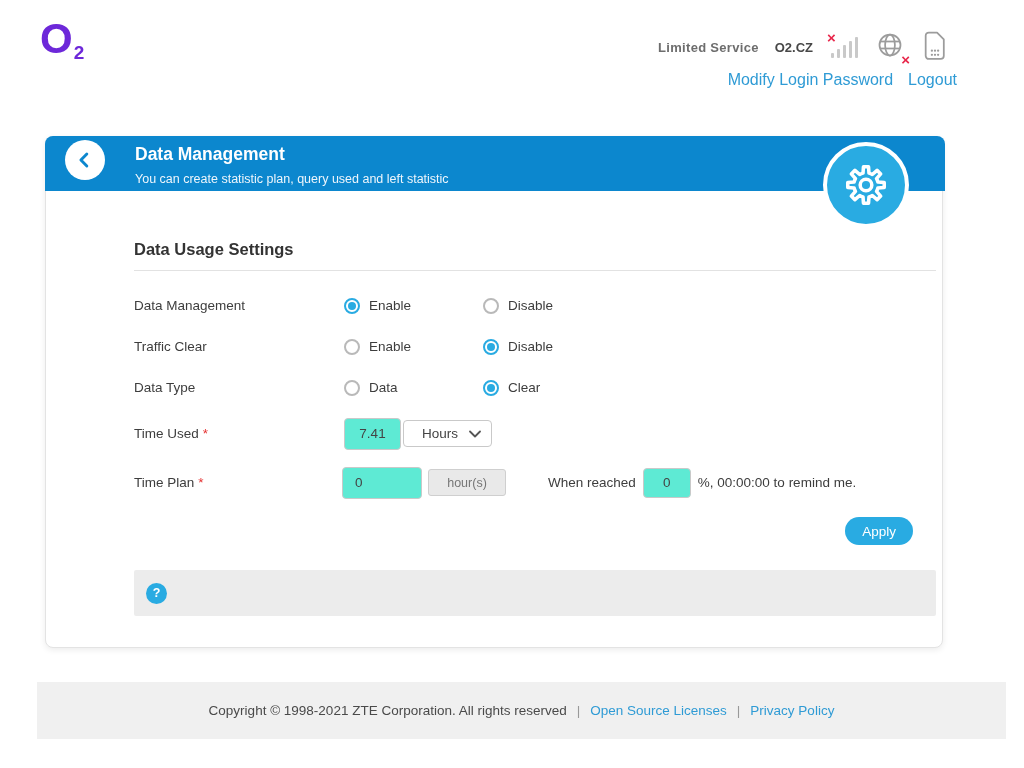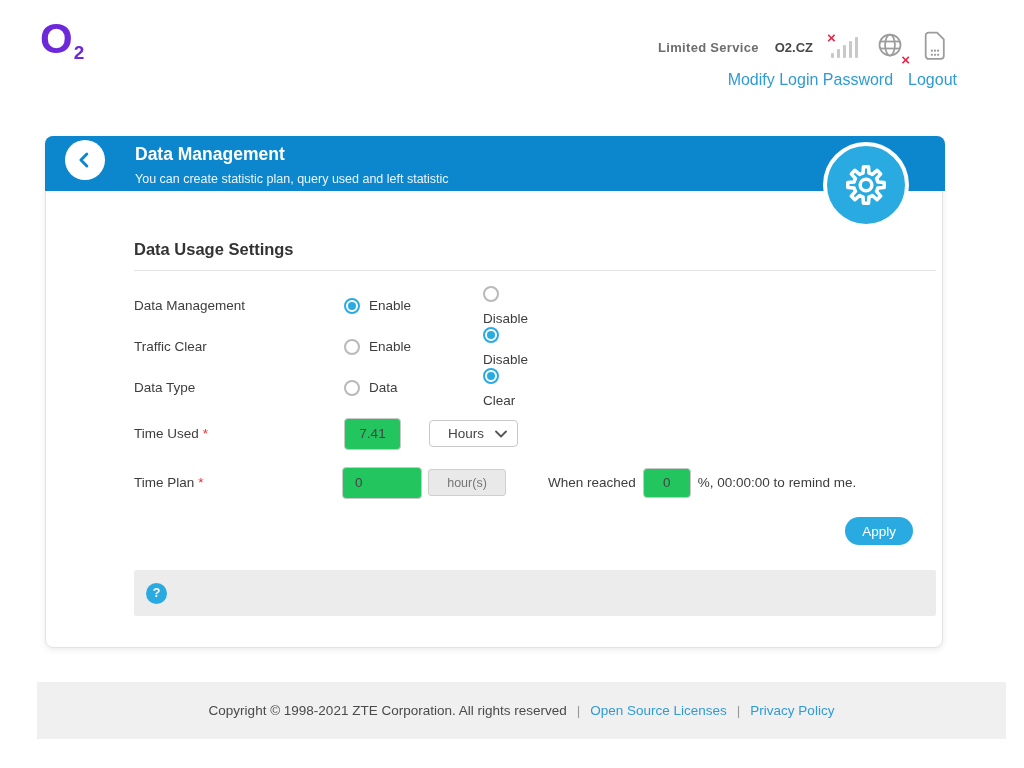--- a/index.html
+++ b/index.html
@@ -49,31 +49,31 @@
   .section-heading { position:absolute; left:88px; top:103px; font-size:16.5px;
     font-weight:700; color:#333; }
   .rule { position:absolute; left:88px; top:133px; width:802px; height:0;
     border-top:1px solid #e2e2e2; }
 
   .frow { position:absolute; left:88px; width:802px; height:33px;
     display:flex; align-items:center; font-size:13.5px; color:#3d3d3d; }
   .flabel { width:210px; flex:none; }
   .req { color:#e53030; margin-left:4px; }
   .opt { display:flex; gap:9px; width:139px; flex:none; cursor:pointer; }
-  .opt:last-child { width:auto;flex-direction:column; }
+  .opt:last-child { width:auto; }
   .radio { width:16px; height:16px; flex:none; border-radius:50%;
     border:2px solid #b9b9b9; background:#fff; position:relative; cursor:pointer; }
   .radio.selected { border-color:#29abe2; }
   .radio.selected::after { content:''; position:absolute; left:2px; top:2px;
     width:8px; height:8px; border-radius:50%; background:#29abe2; }
 
   .tinput { height:32px; border:1px solid #c9c9c9; border-radius:4px; font-size:13.5px;
-    color:#444; font-family:"Liberation Sans", sans-serif; outline:none; background:#22c55e; }
+    color:#444; font-family:"Liberation Sans", sans-serif; outline:none; background:#5eead4; }
   .in-used { width:57px; text-align:center; }
-  .unit-select { margin-left:28px; width:89px; height:27px; border:1px solid #c9c9c9;
+  .unit-select { margin-left:2px; width:89px; height:27px; border:1px solid #c9c9c9;
     border-radius:4px; display:flex; align-items:center; cursor:pointer;
     padding:0 10px 0 18px; color:#444; }
   .unit-select .sel-text { flex:1; }
   .in-plan { width:80px; padding-left:12px; }
   .unit-btn { margin-left:6px; width:78px; height:27px; background:#e9e9e9;
     border:1px solid #cfcfcf; border-radius:3px; color:#767676; font-size:12.5px;
     font-family:"Liberation Sans", sans-serif; cursor:pointer; }
   .reached-label { margin-left:42px; }
   .in-reached { margin-left:7px; width:48px; height:30px; text-align:center; }
   .reached-suffix { margin-left:7px; }

